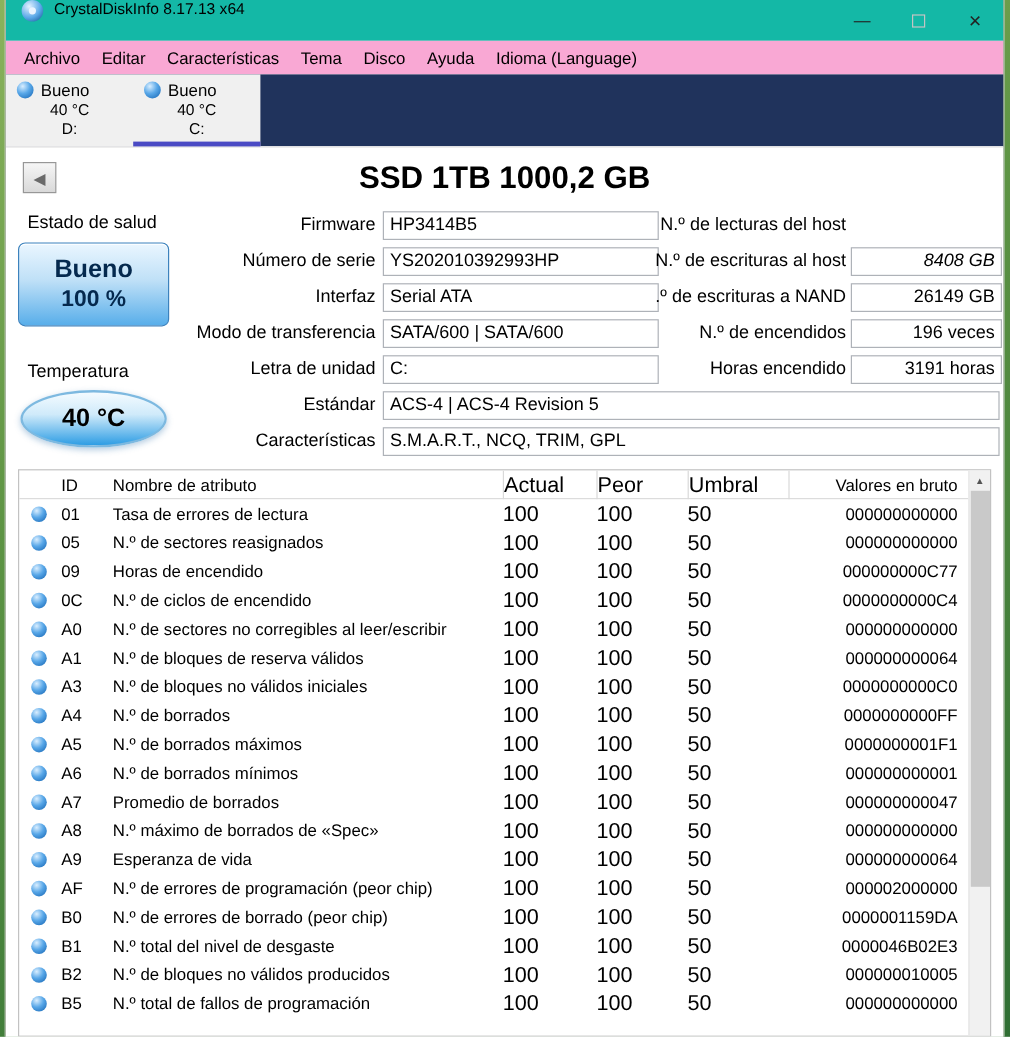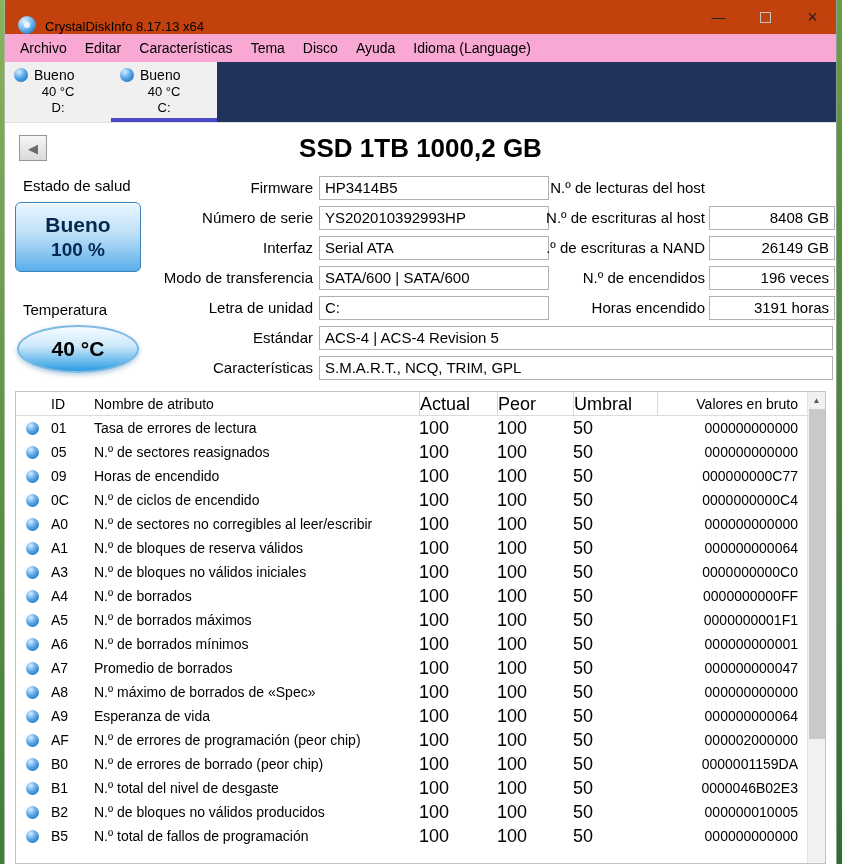--- a/index.html
+++ b/index.html
@@ -1,20 +1,20 @@
 <!DOCTYPE html>
 <html><head>
 <meta charset="utf-8">
 <style>
   *{box-sizing:border-box;margin:0;padding:0}
   html,body{width:842px;height:864px;overflow:hidden}
   body{font-family:"Liberation Sans",sans-serif;background:linear-gradient(160deg,#8ab35c 0%,#5d9444 38%,#2f6e33 100%);position:relative;color:#000}
   .window{position:absolute;left:4px;top:0;width:833px;height:864px;background:#fff;display:flex;flex-direction:column;border-left:1px solid #a9b6a2;border-right:1px solid #8aa384}
   
-  .titlebar{height:34px;display:flex;align-items:flex-end;flex:0 0 auto;background:#c2410c}
+  .titlebar{height:34px;display:flex;align-items:flex-start;flex:0 0 auto;background:#14b8a6}
   .app-icon{width:18px;height:18px;margin:0 9px 0 13px;border-radius:50%;background:radial-gradient(circle at 35% 30%,#e3f2ff 0%,#5aa8e8 55%,#0d4f8b 100%);position:relative;flex:0 0 auto}
   .app-icon::after{content:"";position:absolute;left:6px;top:6px;width:6px;height:6px;border-radius:50%;background:#eaf4ff}
   .title-text{font-size:13px}
   .win-btns{margin-left:auto;display:flex;height:100%}
   .win-btn{width:47px;display:flex;align-items:center;justify-content:center;font-size:14px;color:#222}
   .max-box{width:11px;height:11px;border:1px solid #c4c4c4;display:inline-block}
   .win-btn.close{font-size:18px}
   
   .menubar{height:28px;display:flex;align-items:center;padding-left:6px;flex:0 0 auto;background:#f9a8d4}
   .menu-item{padding:4px 9px;font-size:14px;white-space:nowrap}
@@ -139,21 +139,21 @@
         <div class="f-label" style="top: 97px; left: 130px; width: 178px;">Modo de transferencia</div>
         <div class="f-box" style="top: 97px; left: 314px; width: 230px;">SATA/600 | SATA/600</div>
         <div class="f-label" style="top: 127px; left: 130px; width: 178px;">Letra de unidad</div>
         <div class="f-box" style="top: 127px; left: 314px; width: 230px;">C:</div>
         <div class="f-label" style="top: 157px; left: 130px; width: 178px;">Estándar</div>
         <div class="f-box" style="top: 157px; left: 314px; width: 514px;">ACS-4 | ACS-4 Revision 5</div>
         <div class="f-label" style="top: 187px; left: 130px; width: 178px;">Características</div>
         <div class="f-box" style="top: 187px; left: 314px; width: 514px;">S.M.A.R.T., NCQ, TRIM, GPL</div>
         <div class="f-label" style="top: 7px; left: 530px; width: 170px;">N.º de lecturas del host</div>
         <div class="f-label" style="top: 37px; left: 530px; width: 170px;">N.º de escrituras al host</div>
-        <div class="f-box right" style="top: 37px; left: 704px; width: 126px;">8408 GB</div>
+        <div class="f-box right" style="top: 37px; left: 704px; width: 126px; font-style: italic;">8408 GB</div>
         <div class="f-label" style="top: 67px; left: 530px; width: 170px;">.º de escrituras a NAND</div>
         <div class="f-box right" style="top: 67px; left: 704px; width: 126px;">26149 GB</div>
         <div class="f-label" style="top: 97px; left: 530px; width: 170px;">N.º de encendidos</div>
         <div class="f-box right" style="top: 97px; left: 704px; width: 126px;">196 veces</div>
         <div class="f-label" style="top: 127px; left: 530px; width: 170px;">Horas encendido</div>
         <div class="f-box right" style="top: 127px; left: 704px; width: 126px;">3191 horas</div>
       </div>
 
     <div class="table-wrap">
       <div class="t-inner">

